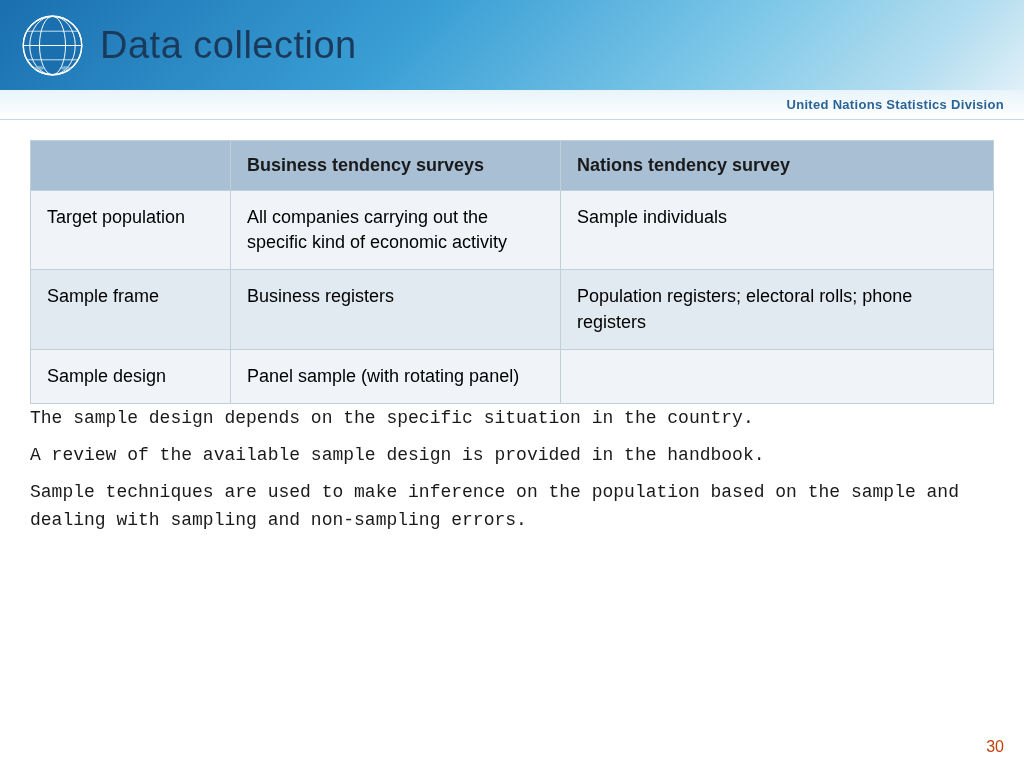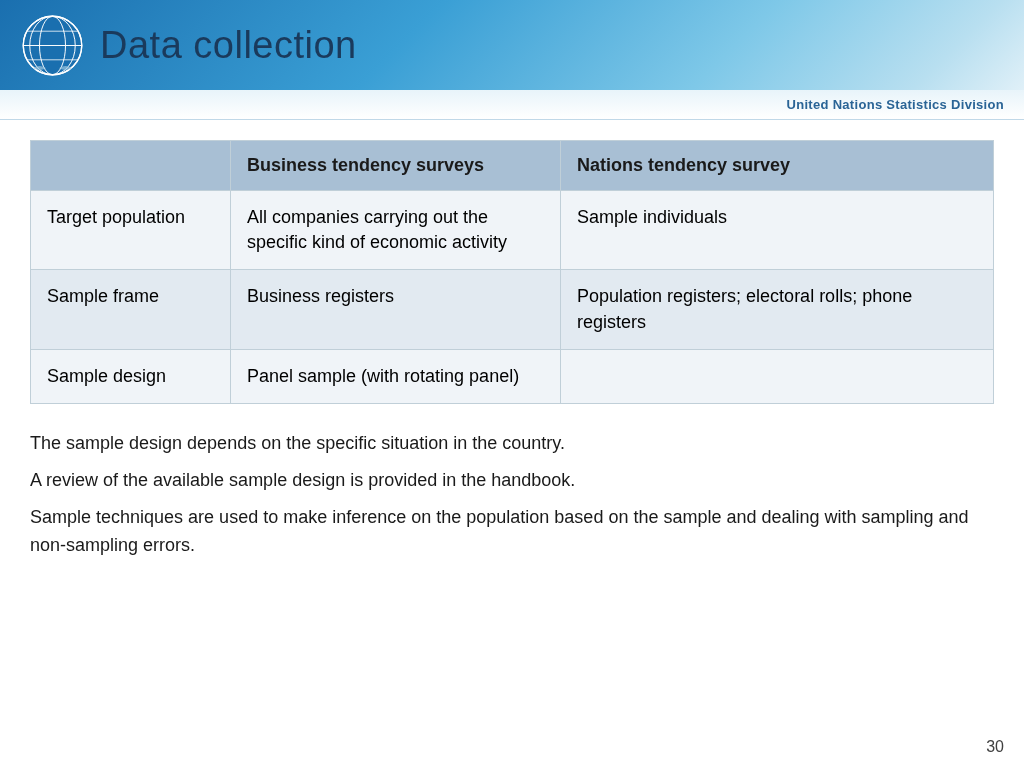--- a/index.html
+++ b/index.html
@@ -59,21 +59,20 @@
 
     
     .main-content {
       padding: 20px 30px 20px 30px;
     }
 
     
     .data-table {
       width: 100%;
       border-collapse: collapse;
-      margin-bottom: 25px;
       font-size: 18px;
     }
 
     .data-table th {
       background-color: #a8bfd4;
       color: #1a1a1a;
       font-weight: bold;
       padding: 14px 16px;
       text-align: left;
       border: 1px solid #c0cfd8;
@@ -102,33 +101,34 @@
     .empty-header {
       background-color: #b8c8d8;
     }
 
     
     .footer-text {
       font-size: 18px;
       color: #1a1a1a;
       line-height: 1.6;
       margin-bottom: 0;
+      font-family: Liberation Mono, monospace;
     }
 
     .footer-text p {
       margin-bottom: 8px;
     }
 
     
     .page-number {
       position: absolute;
       bottom: 12px;
       right: 20px;
       font-size: 16px;
-      color: #404040;
+      color: #c2410c;
     }
 
     
     .globe-svg {
       width: 65px;
       height: 65px;
     }
   </style>
 </head>
 <body>

